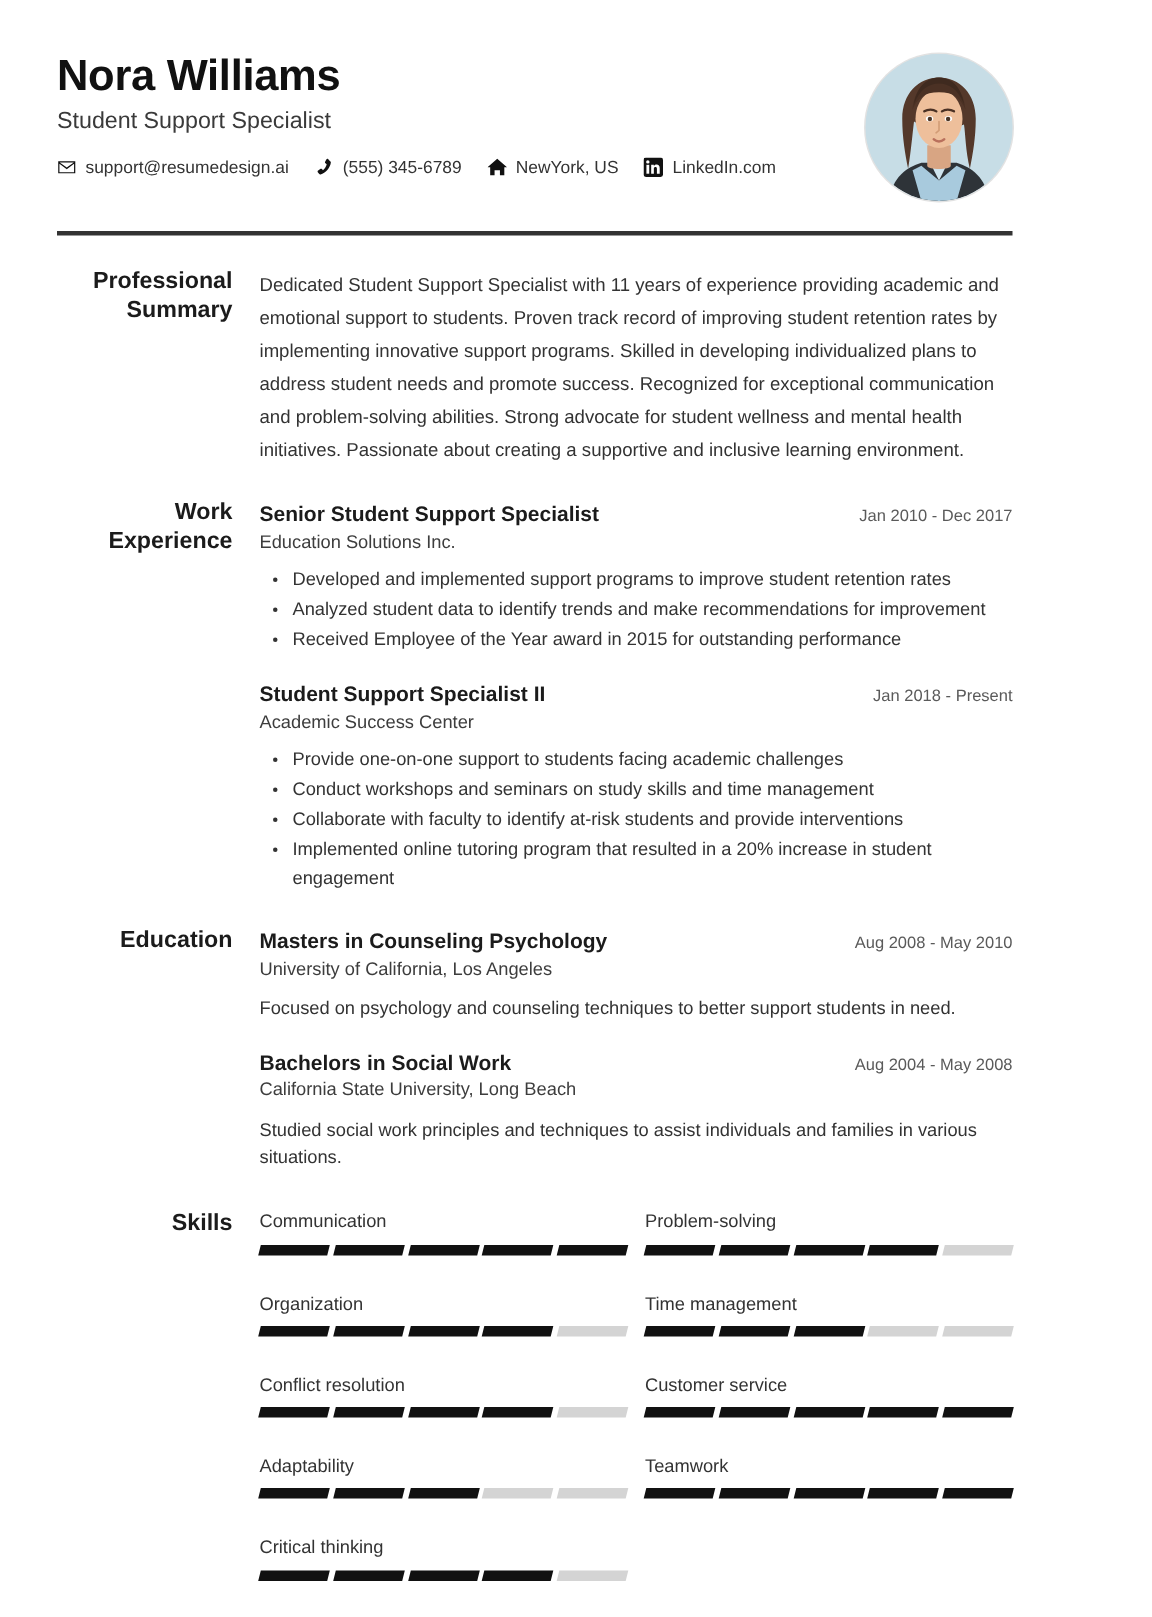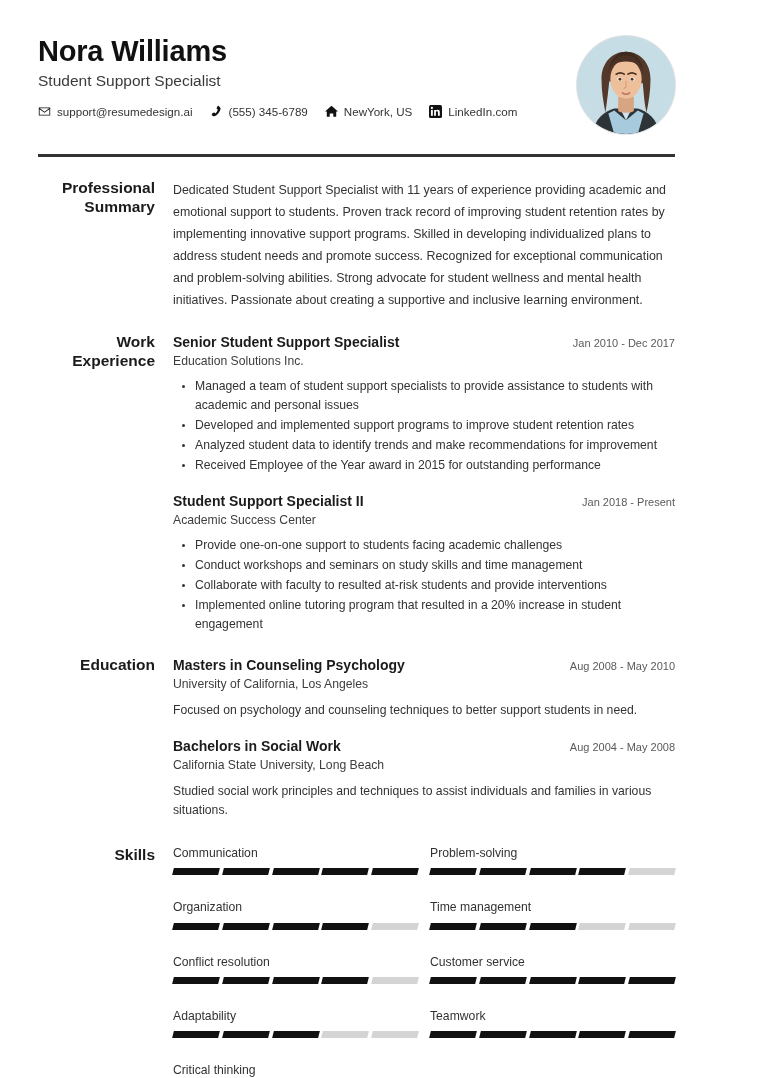--- a/index.html
+++ b/index.html
@@ -307,36 +307,35 @@
   <div class="section">
     <div class="sec-label">Work Experience</div>
     <div class="sec-body" id="experience-body">
         <div class="entry">
           <div class="entry-head">
             <div class="entry-title">Senior Student Support Specialist</div>
             <div class="entry-date">Jan 2010 - Dec 2017</div>
           </div>
           <div class="entry-org">Education Solutions Inc.</div>
           <ul class="bullets">
-            <li>Managed a team of student support specialists to provide assistance to students with academic and personal issues</li>
             <li>Developed and implemented support programs to improve student retention rates</li>
             <li>Analyzed student data to identify trends and make recommendations for improvement</li>
             <li>Received Employee of the Year award in 2015 for outstanding performance</li>
           </ul>
         </div>
         <div class="entry">
           <div class="entry-head">
             <div class="entry-title">Student Support Specialist II</div>
             <div class="entry-date">Jan 2018 - Present</div>
           </div>
           <div class="entry-org">Academic Success Center</div>
           <ul class="bullets">
             <li>Provide one-on-one support to students facing academic challenges</li>
             <li>Conduct workshops and seminars on study skills and time management</li>
-            <li>Collaborate with faculty to resulted at-risk students and provide interventions</li>
+            <li>Collaborate with faculty to identify at-risk students and provide interventions</li>
             <li>Implemented online tutoring program that resulted in a 20% increase in student engagement</li>
           </ul>
         </div>
       </div>
   </div>
 
   <div class="section">
     <div class="sec-label">Education</div>
     <div class="sec-body" id="education-body">
         <div class="entry">

